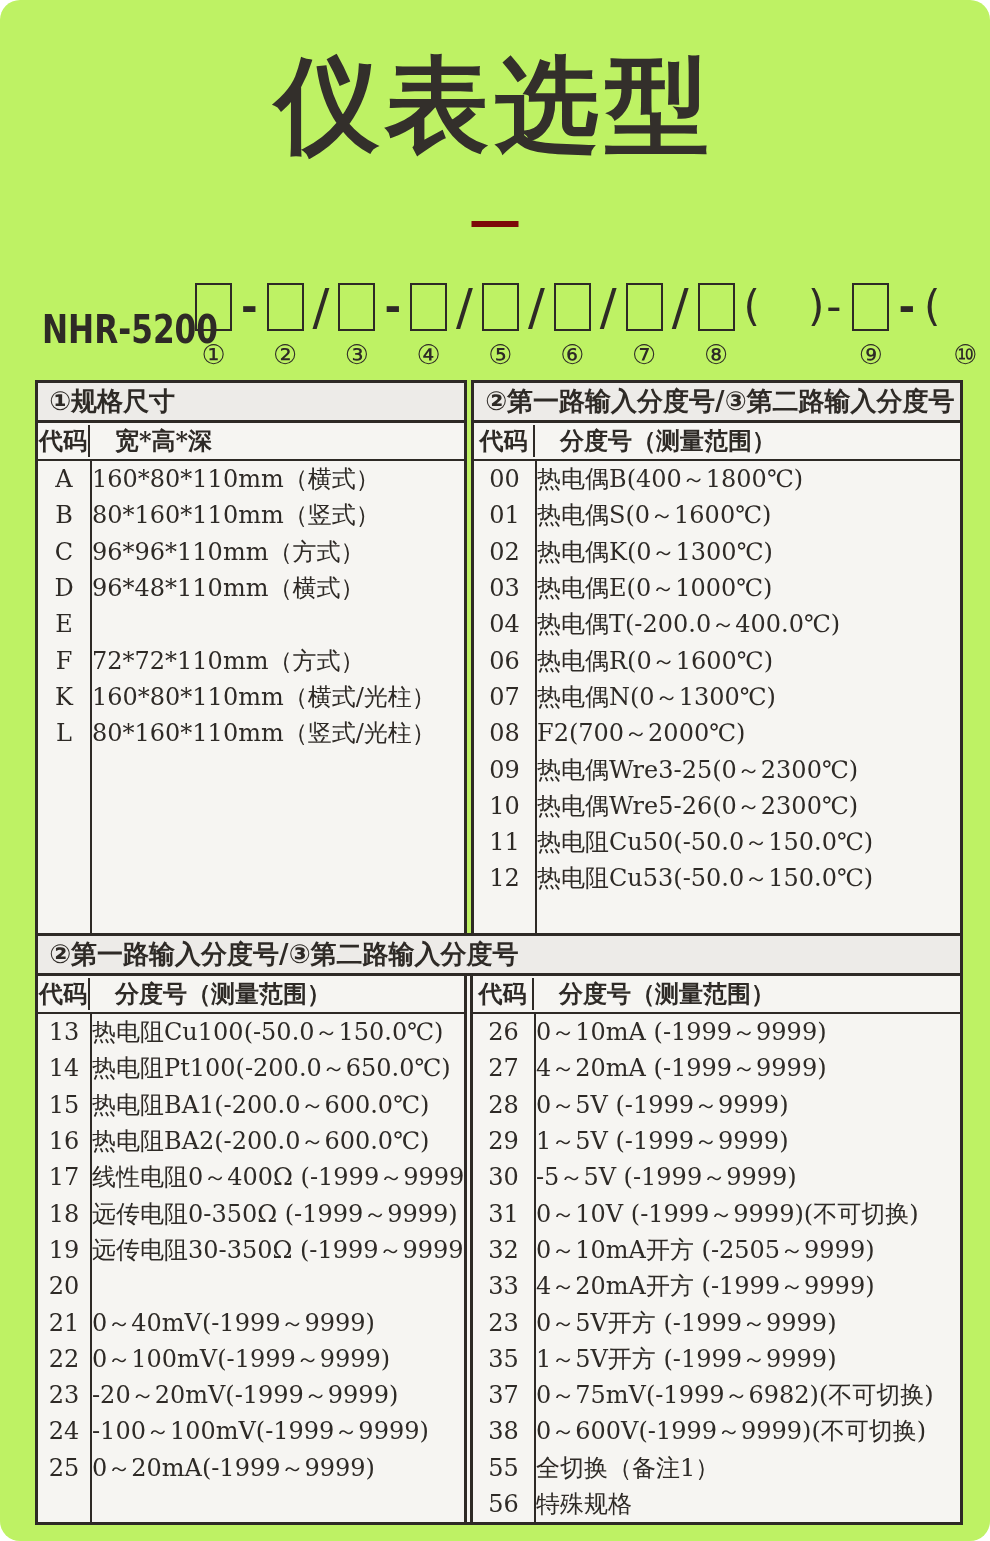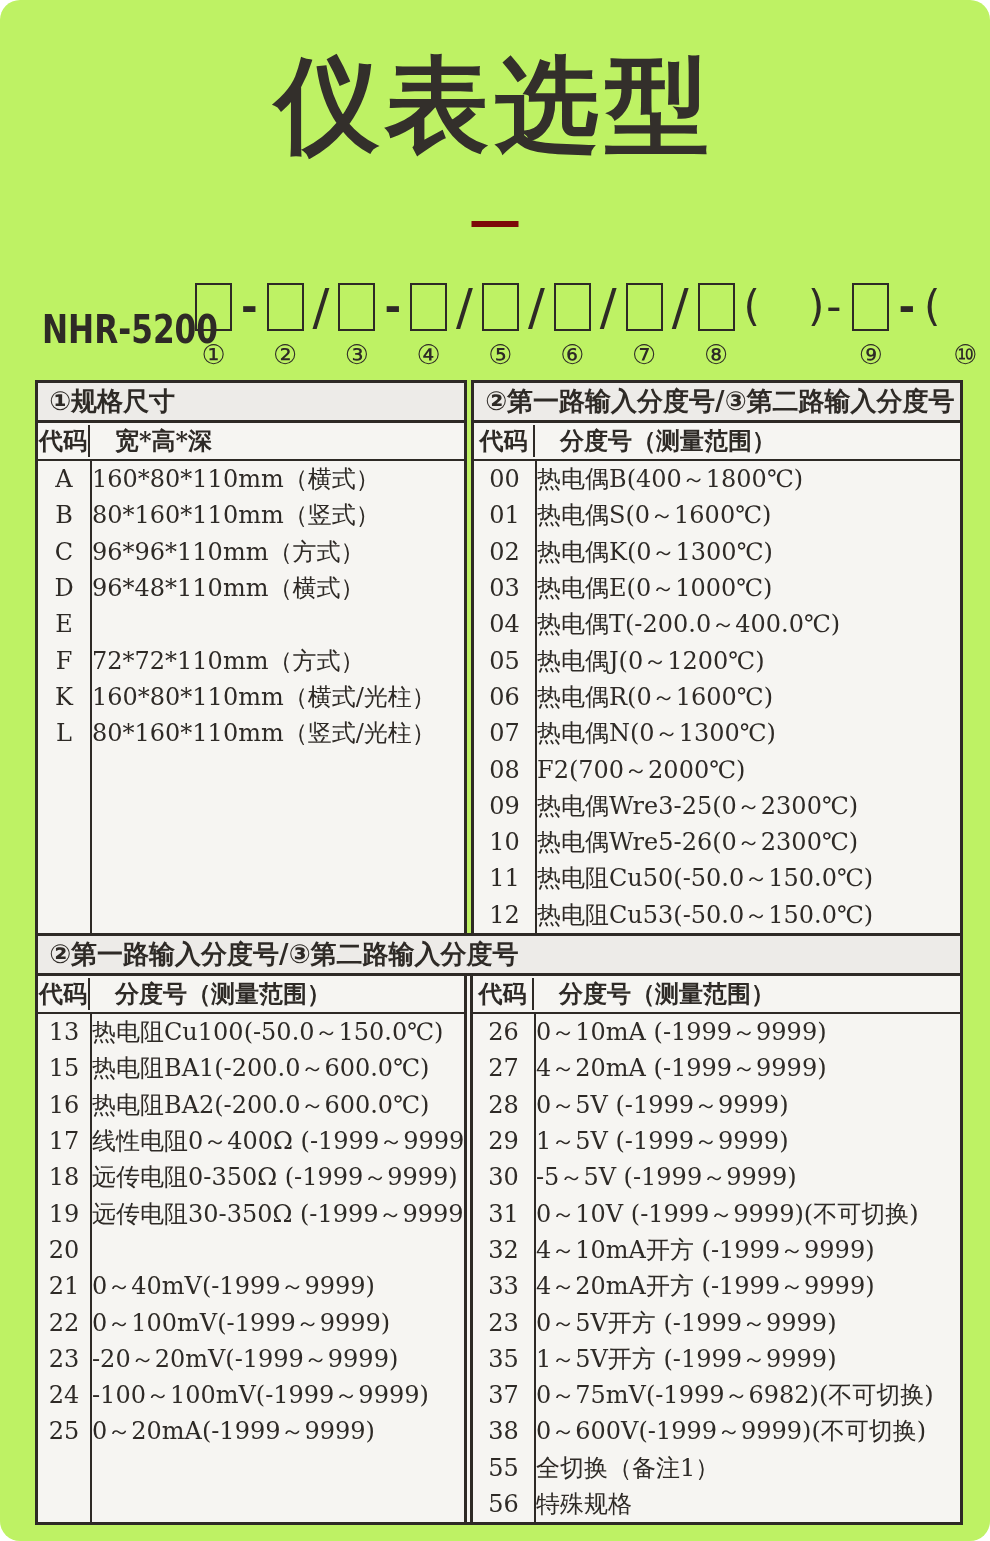--- a/index.html
+++ b/index.html
@@ -322,24 +322,20 @@
   <div class="row">
     <div class="code">03</div>
     <div class="desc">热电偶E(0～1000℃)</div>
   </div>
 
   <div class="row">
     <div class="code">04</div>
     <div class="desc">热电偶T(-200.0～400.0℃)</div>
   </div>
 
-  <div class="row">
-    <div class="code">05</div>
-    <div class="desc">热电偶J(0～1200℃)</div>
-  </div>
 
   <div class="row">
     <div class="code">06</div>
     <div class="desc">热电偶R(0～1600℃)</div>
   </div>
 
   <div class="row">
     <div class="code">07</div>
     <div class="desc">热电偶N(0～1300℃)</div>
   </div>
@@ -381,20 +377,24 @@
           <div class="col-header">
             <div class="code" style="width:52px;">代码</div>
             <div class="desc">分度号（测量范围）</div>
           </div>
           <div class="data" id="data-bottom-left">
   <div class="row">
     <div class="code">13</div>
     <div class="desc">热电阻Cu100(-50.0～150.0℃)</div>
   </div>
 
+  <div class="row">
+    <div class="code">14</div>
+    <div class="desc">热电阻Pt100(-200.0～650.0℃)</div>
+  </div>
 
   <div class="row">
     <div class="code">15</div>
     <div class="desc">热电阻BA1(-200.0～600.0℃)</div>
   </div>
 
   <div class="row">
     <div class="code">16</div>
     <div class="desc">热电阻BA2(-200.0～600.0℃)</div>
   </div>
@@ -476,21 +476,21 @@
     <div class="desc">-5～5V (-1999～9999)</div>
   </div>
 
   <div class="row">
     <div class="code">31</div>
     <div class="desc">0～10V (-1999～9999)(不可切换)</div>
   </div>
 
   <div class="row">
     <div class="code">32</div>
-    <div class="desc">4～10mA开方 (-1999～9999)</div>
+    <div class="desc">0～10mA开方 (-2505～9999)</div>
   </div>
 
   <div class="row">
     <div class="code">33</div>
     <div class="desc">4～20mA开方 (-1999～9999)</div>
   </div>
 
   <div class="row">
     <div class="code">23</div>
     <div class="desc">0～5V开方 (-1999～9999)</div>

